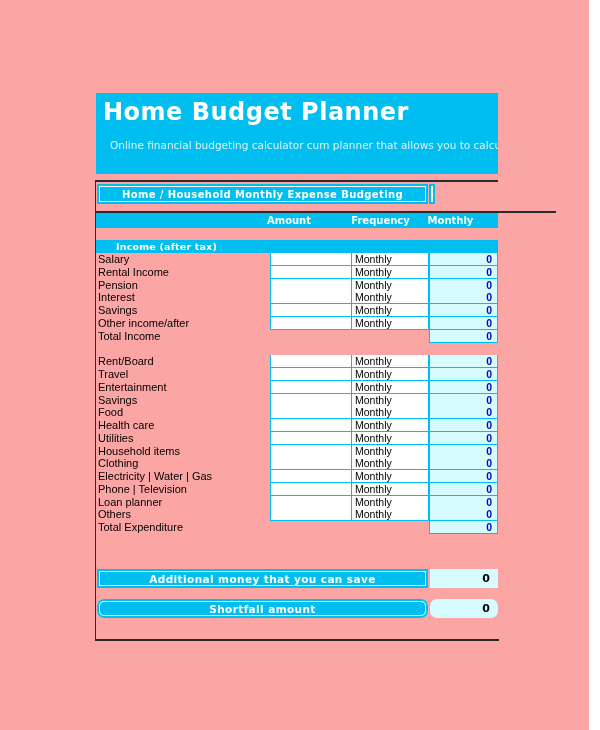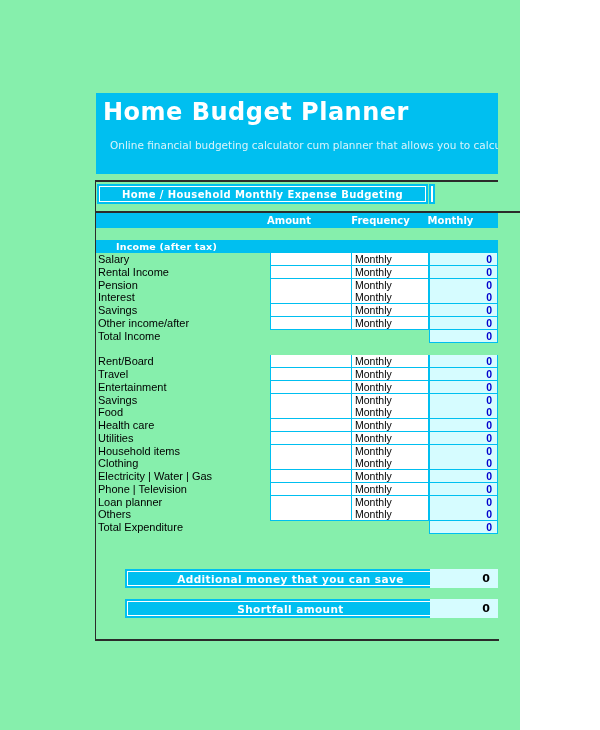--- a/index.html
+++ b/index.html
@@ -1,18 +1,18 @@
 <!DOCTYPE html>
 <html><head>
 <meta charset="utf-8">
 <style>
   * { margin:0; padding:0; box-sizing:border-box; }
   html,body { background:#fff; }
   .page {
-    position:relative; width:520px; height:730px; background:#86efac;
+    position:relative; width:589px; height:730px; background:#fca5a5;
     font-family:"Liberation Sans", sans-serif; overflow:hidden;text-decoration:underline;
   }
 
   
   .header-block {
     position:absolute; left:96px; top:93px; width:402px; height:81px;
     background:#00bff0; color:#fff; overflow:hidden;
   }
   .header-title {
     font-family:"DejaVu Sans", sans-serif;
@@ -96,34 +96,34 @@
   }
   .total-row .cell-amount,
   .total-row .cell-freq { background:transparent; border:none; }
   .total-row .cell-monthly { border-top:none; }
 
   
   .summary-bar {
     position:absolute; left:97px; width:331px; height:19px;
     background:#00bff0;
     box-shadow: inset 0 0 0 2px #00bff0, inset 0 0 0 3px #ffffff;
-    display:flex; align-items:center; justify-content:center;margin-left:28px;
+    display:flex; align-items:center; justify-content:center;
   }
   .summary-bar span {
     color:#fff; font-family:"DejaVu Sans", sans-serif; font-weight:bold;
     font-size:10.5px; letter-spacing:0.4px; white-space:nowrap;
   }
   .summary-value {
     position:absolute; left:430px; width:68px; height:19px;
     background:#d6fcff; color:#000; font-weight:bold; font-size:11px;
     line-height:19px; text-align:right; padding-right:8px;
     font-family:"DejaVu Sans", sans-serif;
   }
   .pos1 { top:569px; }
-  .pos2 { top:599px; }
+  .pos2 { top:599px;border-radius:7px; }
 </style>
 </head>
 <body>
 
 <div class="page">
 
   <div class="header-block">
     <div class="header-title">Home Budget Planner</div>
     <div class="header-subtitle">Online financial budgeting calculator cum planner that allows you to calculate yo</div>
   </div>

